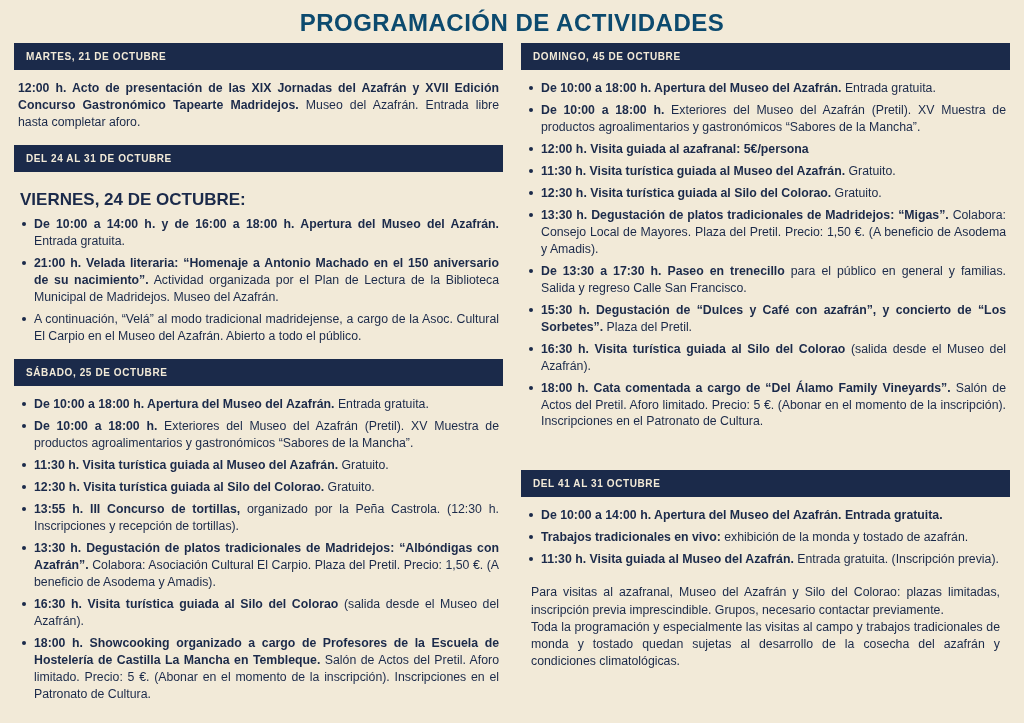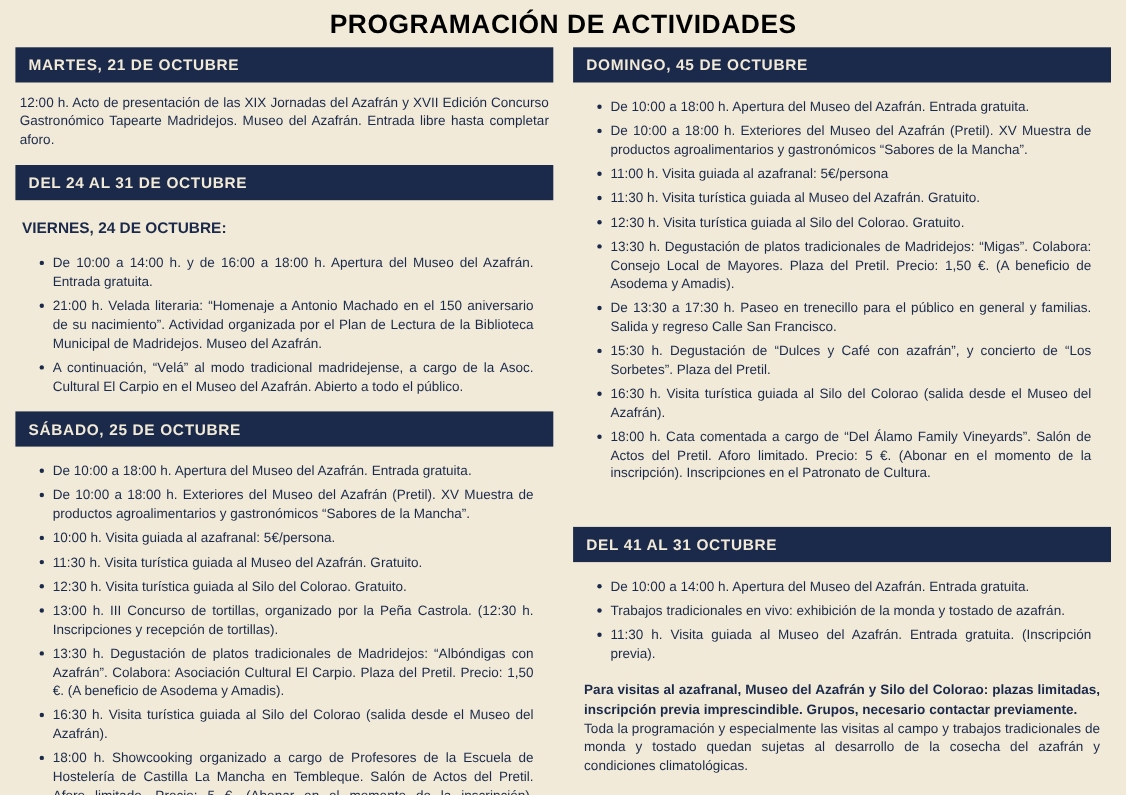--- a/index.html
+++ b/index.html
@@ -19,87 +19,87 @@
     height: 723px;
     position: relative;
     background: #f2ead8;
     box-sizing: border-box;
   }
   .title {
     text-align: center;
     font-size: 24px;
     font-weight: bold;
     letter-spacing: 0.5px;
-    color: #000000;
+    color: #0c4a6e;
     padding: 9px 0 6px 0;
   }
   .columns {
     display: flex;
     gap: 18px;
     padding: 0 14px;
     box-sizing: border-box;
   }
   .col {
     width: 496px;
     box-sizing: border-box;
   }
   .section-header {
     background: #1b2a4a;
     color: #f2ead8;
     font-weight: bold;
-    font-size: 14px;
+    font-size: 10px;
     letter-spacing: 0.6px;
     padding: 8px 12px;
     margin-bottom: 10px;
   }
   .section-body {
     font-size: 12.3px;
     line-height: 1.38;
     padding: 0 4px 0 4px;
     margin-bottom: 14px;
   }
   .para {
     margin: 0 0 6px 0;
     text-align: justify;
   }
   .subhead {
     font-weight: bold;
-    font-size: 14px;
+    font-size: 17px;
     margin: 16px 0 5px 2px;
   }
   ul.items {
     list-style: none;
-    margin: 14px;
+    margin: 0;
     padding: 0;
   }
   ul.items > li {
     position: relative;
     padding-left: 16px;
     margin-bottom: 5px;
     text-align: justify;
   }
   ul.items > li::before {
     content: "";
     position: absolute;
     left: 4px;
     top: 6px;
     width: 4px;
     height: 4px;
     border-radius: 50%;
     background: #1b2a4a;
   }
-  .b { font-weight: normal; }
+  .b { font-weight: bold; }
   .note {
     font-size: 12.3px;
     line-height: 1.4;
     padding: 0 6px;
     margin-top: 16px;
     text-align: justify;
   }
-  .note .b { font-weight: bold; }
+  .note .b { font-weight: normal; }
   .spacer-lg { height: 26px; }
 </style>
 </head>
 <body>
 
 <div class="page">
 
   <div class="title">PROGRAMACIÓN DE ACTIVIDADES</div>
 
   <div class="columns">
@@ -119,41 +119,40 @@
           <li><span class="b">21:00 h. Velada literaria: “Homenaje a Antonio Machado en el 150 aniversario de su nacimiento”.</span><span> Actividad organizada por el Plan de Lectura de la Biblioteca Municipal de Madridejos. Museo del Azafrán.</span></li>
           <li><span class="b"></span><span>A continuación, “Velá” al modo tradicional madridejense, a cargo de la Asoc. Cultural El Carpio en el Museo del Azafrán. Abierto a todo el público.</span></li>
         </ul>
       </div>
 
       <div class="section-header">SÁBADO, 25 DE OCTUBRE</div>
       <div class="section-body">
         <ul class="items">
           <li><span class="b">De 10:00 a 18:00 h. Apertura del Museo del Azafrán.</span><span> Entrada gratuita.</span></li>
           <li><span class="b">De 10:00 a 18:00 h.</span><span> Exteriores del Museo del Azafrán (Pretil). XV Muestra de productos agroalimentarios y gastronómicos “Sabores de la Mancha”.</span></li>
-          <li><span class="b">10:00 h. Visita guiada al azafranal: 5€/persona.</span><span></span></li>
           <li><span class="b">11:30 h. Visita turística guiada al Museo del Azafrán.</span><span> Gratuito.</span></li>
           <li><span class="b">12:30 h. Visita turística guiada al Silo del Colorao.</span><span> Gratuito.</span></li>
-          <li><span class="b">13:00 h. III Concurso de tortillas,</span><span> organizado por la Peña Castrola. (12:30 h. Inscripciones y recepción de tortillas).</span></li>
+          <li><span class="b">13:55 h. III Concurso de tortillas,</span><span> organizado por la Peña Castrola. (12:30 h. Inscripciones y recepción de tortillas).</span></li>
           <li><span class="b">13:30 h. Degustación de platos tradicionales de Madridejos: “Albóndigas con Azafrán”.</span><span> Colabora: Asociación Cultural El Carpio. Plaza del Pretil. Precio: 1,50 €. (A beneficio de Asodema y Amadis).</span></li>
           <li><span class="b">16:30 h. Visita turística guiada al Silo del Colorao</span><span> (salida desde el Museo del Azafrán).</span></li>
           <li><span class="b">18:00 h. Showcooking organizado a cargo de Profesores de la Escuela de Hostelería de Castilla La Mancha en Tembleque.</span><span> Salón de Actos del Pretil. Aforo limitado. Precio: 5 €. (Abonar en el momento de la inscripción). Inscripciones en el Patronato de Cultura.</span></li>
 
         </ul>
       </div>
 
     </div>
 
     <div class="col">
 
       <div class="section-header">DOMINGO, 45 DE OCTUBRE</div>
       <div class="section-body">
         <ul class="items">
           <li><span class="b">De 10:00 a 18:00 h. Apertura del Museo del Azafrán.</span><span> Entrada gratuita.</span></li>
           <li><span class="b">De 10:00 a 18:00 h.</span><span> Exteriores del Museo del Azafrán (Pretil). XV Muestra de productos agroalimentarios y gastronómicos “Sabores de la Mancha”.</span></li>
-          <li><span class="b">11:00 h. Visita guiada al azafranal: 5€/persona</span><span></span></li>
+          <li><span class="b">12:00 h. Visita guiada al azafranal: 5€/persona</span><span></span></li>
           <li><span class="b">11:30 h. Visita turística guiada al Museo del Azafrán.</span><span> Gratuito.</span></li>
           <li><span class="b">12:30 h. Visita turística guiada al Silo del Colorao.</span><span>  Gratuito.</span></li>
           <li><span class="b">13:30 h. Degustación de platos tradicionales de Madridejos: “Migas”.</span><span> Colabora: Consejo Local de Mayores. Plaza del Pretil. Precio: 1,50 €. (A beneficio de Asodema y Amadis).</span></li>
           <li><span class="b">De 13:30 a 17:30 h. Paseo en trenecillo</span><span> para el público en general y familias. Salida y regreso Calle San Francisco.</span></li>
           <li><span class="b">15:30 h. Degustación de “Dulces y Café con azafrán”, y concierto de “Los Sorbetes”.</span><span> Plaza del Pretil.</span></li>
           <li><span class="b">16:30 h. Visita turística guiada al Silo del Colorao</span><span> (salida desde el Museo del Azafrán).</span></li>
           <li><span class="b">18:00 h. Cata comentada a cargo de “Del Álamo Family Vineyards”.</span><span> Salón de Actos del Pretil. Aforo limitado. Precio: 5 €. (Abonar en el momento de la inscripción). Inscripciones en el Patronato de Cultura.</span></li>
         </ul>
       </div>
 

